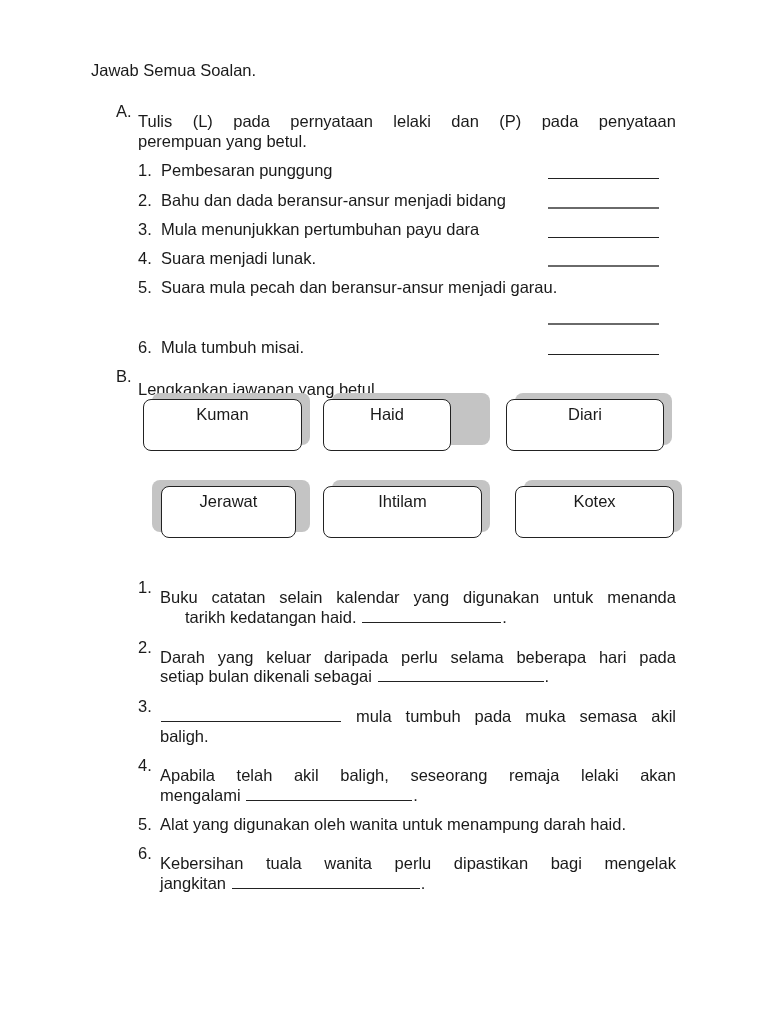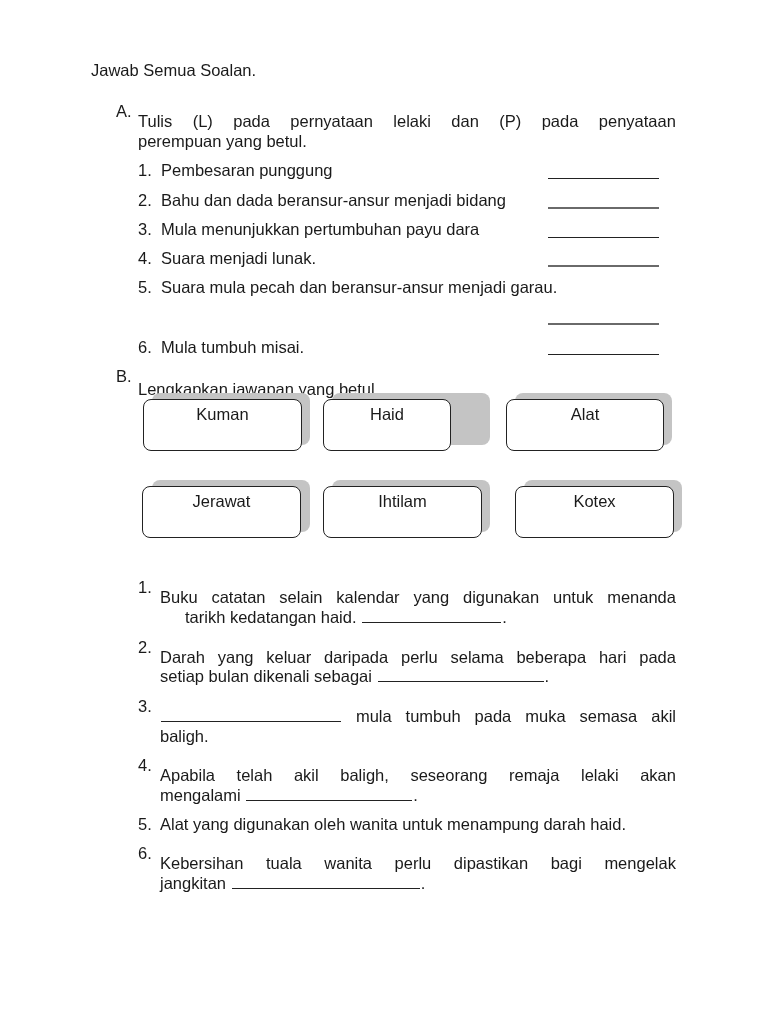--- a/index.html
+++ b/index.html
@@ -87,26 +87,26 @@
   <div class="box-wrap">
     <div class="box-shadow" style="left:152px; top:393px; width:158px; height:52px;"></div>
     <div class="box" style="left:143px; top:399px; width:159px; height:52px;">Kuman</div>
   </div>
   <div class="box-wrap">
     <div class="box-shadow" style="left:332px; top:393px; width:158px; height:52px;"></div>
     <div class="box" style="left:323px; top:399px; width:128px; height:52px;">Haid</div>
   </div>
   <div class="box-wrap">
     <div class="box-shadow" style="left:515px; top:393px; width:157px; height:52px;"></div>
-    <div class="box" style="left:506px; top:399px; width:158px; height:52px;">Alat</div>
+    <div class="box" style="left:506px; top:399px; width:158px; height:52px;">Diari</div>
   </div>
 
   <div class="box-wrap">
     <div class="box-shadow" style="left:152px; top:480px; width:158px; height:52px;"></div>
-    <div class="box" style="left:142px; top:486px; width:159px; height:52px;">Jerawat</div>
+    <div class="box" style="left:161px; top:486px; width:135px; height:52px;">Jerawat</div>
   </div>
   <div class="box-wrap">
     <div class="box-shadow" style="left:332px; top:480px; width:158px; height:52px;"></div>
     <div class="box" style="left:323px; top:486px; width:159px; height:52px;">Ihtilam</div>
   </div>
   <div class="box-wrap">
     <div class="box-shadow" style="left:524px; top:480px; width:158px; height:52px;"></div>
     <div class="box" style="left:515px; top:486px; width:159px; height:52px;">Kotex</div>
   </div>
 </div>

